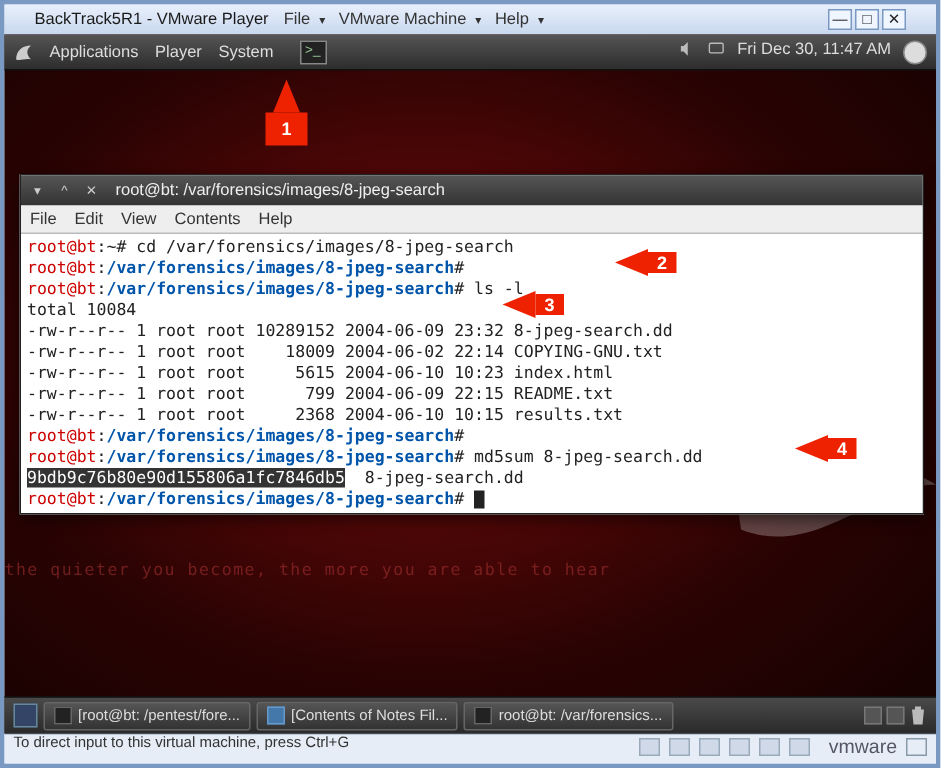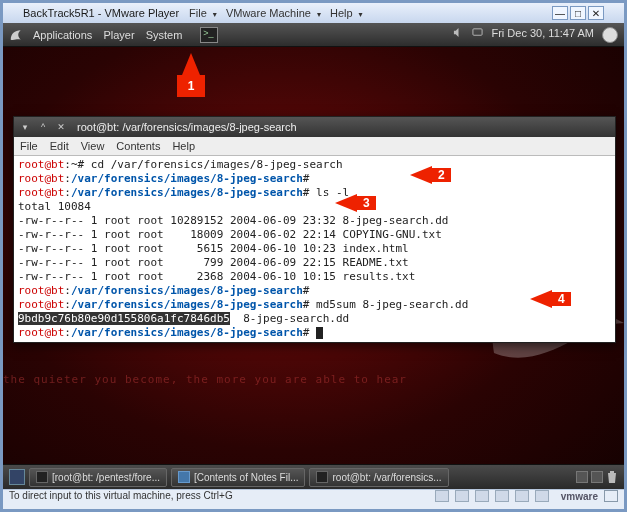--- a/index.html
+++ b/index.html
@@ -180,17 +180,17 @@
 
   <div class="vmstatus">
     <span>To direct input to this virtual machine, press Ctrl+G</span>
     <div class="r">
       <span class="vmico"></span>
       <span class="vmico"></span>
       <span class="vmico"></span>
       <span class="vmico"></span>
       <span class="vmico"></span>
       <span class="vmico"></span>
-      <span style="font-weight:bold;color:#556;margin-left:6px;font-size:10px">vmware</span>
+      <span style="font-weight:normal;color:#556;margin-left:6px;font-size:13px">vmware</span>
       <span style="width:12px;height:10px;border:1px solid #89a"></span>
     </div>
   </div>
 </div>
 
 </body></html>

